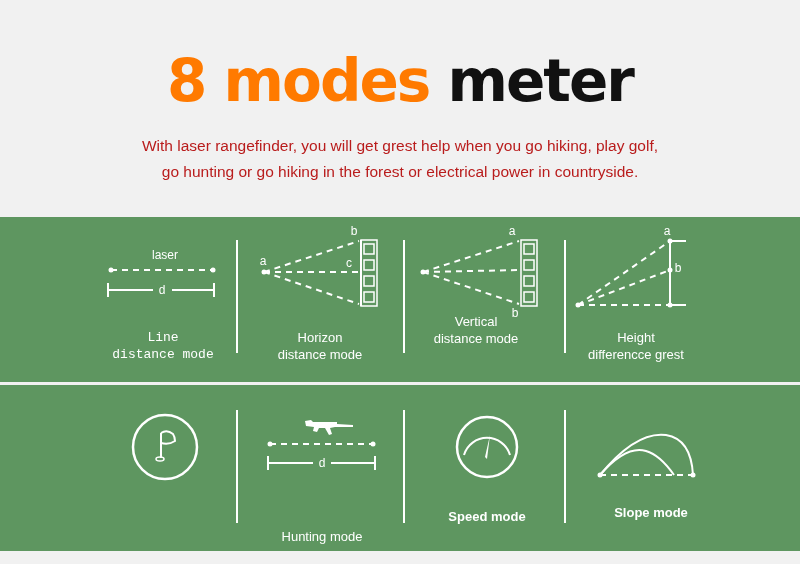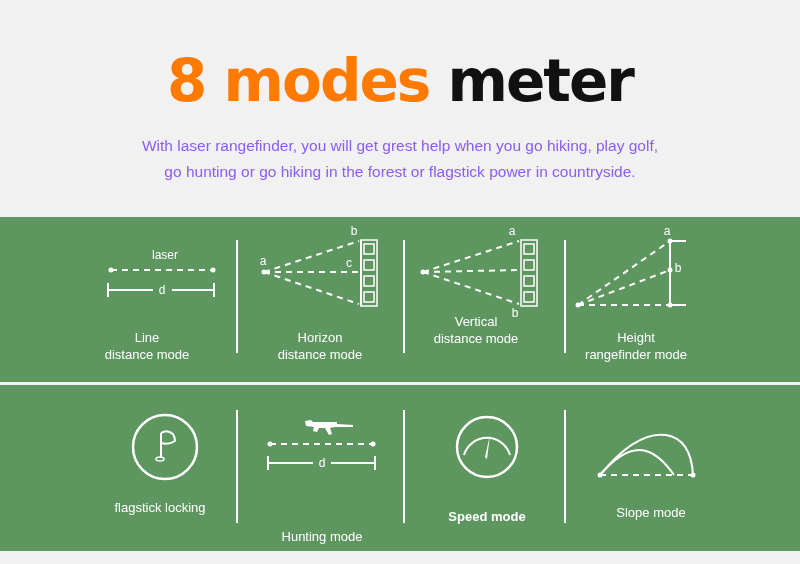--- a/index.html
+++ b/index.html
@@ -12,21 +12,21 @@
     .title {
       position: absolute; left: 0; top: 52px; width: 800px;
       text-align: center; font-weight: bold; font-size: 58px;
       letter-spacing: -2px; line-height: 1;
       font-family: "DejaVu Sans", sans-serif;
     }
     .title .t-orange { color: #ff7a00; }
     .title .t-black { color: #111111; }
     .subtitle {
       position: absolute; left: 0; width: 800px; text-align: center;
-      color: #8b5cf6; font-size: 15.5px; line-height: 1;
+      color: #b91c1c; font-size: 15.5px; line-height: 1;
       font-family: "Liberation Sans", sans-serif;
     }
     .sub1 { top: 138px; }
     .sub2 { top: 164px; }
 
     .panel {
       position: absolute; left: 0; width: 800px; background: #5e9660;
     }
     .panel-top { top: 217px; height: 165px; }
     .panel-bottom { top: 385px; height: 166px; }
@@ -46,40 +46,40 @@
   </style>
 </head>
 <body>
 
 <div class="title">
   <span class="t-orange">8</span>
   <span class="t-orange">modes</span>
   <span class="t-black">meter</span>
 </div>
 <div class="subtitle sub1">With laser rangefinder, you will get grest help  when you go hiking, play golf,</div>
-<div class="subtitle sub2">go hunting or go hiking in the forest or flagstick power in countryside.</div>
+<div class="subtitle sub2">go hunting or go hiking in the forest or electrical power in countryside.</div>
 
 <div class="panel panel-top">
   <div class="vdiv" style="left:236px; top:23px; height:113px;"></div>
   <div class="vdiv" style="left:403px; top:23px; height:113px;"></div>
   <div class="vdiv" style="left:564px; top:23px; height:113px;"></div>
 
   <div class="cell">
     <svg width="120" height="80" style="left:100px; top:25px;">
       <text class="svgtext" x="65" y="17" text-anchor="middle" font-size="13">laser</text>
       <circle cx="11" cy="28" r="2.5" fill="#fff"></circle>
       <circle cx="113" cy="28" r="2.5" fill="#fff"></circle>
       <line x1="11" y1="28" x2="113" y2="28" stroke="#fff" stroke-width="2" stroke-dasharray="6,5"></line>
       <line x1="8" y1="41" x2="8" y2="55" stroke="#fff" stroke-width="2"></line>
       <line x1="114" y1="41" x2="114" y2="55" stroke="#fff" stroke-width="2"></line>
       <line x1="8" y1="48" x2="53" y2="48" stroke="#fff" stroke-width="2"></line>
       <line x1="72" y1="48" x2="114" y2="48" stroke="#fff" stroke-width="2"></line>
       <text class="svgtext" x="62" y="52" text-anchor="middle" font-size="12">d</text>
     </svg>
-    <div class="label" style="left:87px; top:112px; width:120px;">
+    <div class="label" style="left:103px; top:112px; width:120px;font-family:Liberation Mono, monospace;">
       <div>Line</div>
       <div>distance mode</div>
     </div>
   </div>
 
   <div class="cell">
     <svg width="140" height="95" style="left:255px; top:3px;">
       <text class="svgtext" x="8" y="45" text-anchor="middle" font-size="12">a</text>
       <text class="svgtext" x="99" y="15" text-anchor="middle" font-size="12">b</text>
       <text class="svgtext" x="94" y="47" text-anchor="middle" font-size="12">c</text>
@@ -130,41 +130,40 @@
       <circle cx="100" cy="85" r="2.5" fill="#fff"></circle>
       <line x1="100" y1="21" x2="100" y2="85" stroke="#fff" stroke-width="2"></line>
       <line x1="100" y1="21" x2="116" y2="21" stroke="#fff" stroke-width="2"></line>
       <line x1="100" y1="85" x2="116" y2="85" stroke="#fff" stroke-width="2"></line>
       <line x1="8" y1="85" x2="100" y2="21" stroke="#fff" stroke-width="2" stroke-dasharray="6,5"></line>
       <line x1="8" y1="85" x2="100" y2="50" stroke="#fff" stroke-width="2" stroke-dasharray="6,5"></line>
       <line x1="8" y1="85" x2="100" y2="85" stroke="#fff" stroke-width="2" stroke-dasharray="6,5"></line>
     </svg>
     <div class="label" style="left:576px; top:112px; width:120px;">
       <div>Height</div>
-      <div>rangefinder mode</div>
+      <div>differencce grest</div>
     </div>
   </div>
 </div>
 
 <div class="sep"></div>
 
 <div class="panel panel-bottom">
   <div class="vdiv" style="left:236px; top:25px; height:113px;"></div>
   <div class="vdiv" style="left:403px; top:25px; height:113px;"></div>
   <div class="vdiv" style="left:564px; top:25px; height:113px;"></div>
 
   <div class="cell">
     <svg width="70" height="70" style="left:131px; top:28px;">
       <circle cx="34" cy="34" r="32" fill="none" stroke="#fff" stroke-width="2.5"></circle>
       <line x1="30" y1="20" x2="30" y2="45" stroke="#fff" stroke-width="2"></line>
       <path d="M30 20 Q36 16 42 21 Q44 24 44 28 Q38 32 30 30" fill="none" stroke="#fff" stroke-width="2"></path>
       <ellipse cx="29" cy="46" rx="4" ry="2" fill="none" stroke="#fff" stroke-width="1.5"></ellipse>
     </svg>
     <div class="label" style="left:100px; top:114px; width:120px;">
-      <div>flagstick locking</div>
     </div>
   </div>
 
   <div class="cell">
     <svg width="120" height="60" style="left:265px; top:30px;">
       <path d="M40 6 L46 5 L48 7 L72 7 L72 9 L88 10 L88 12 L70 12 L65 13 L67 19 L64 20 L60 13 L54 13 L52 17 L48 16 L49 12 L41 11 Z" fill="#fff"></path>
       <circle cx="5" cy="29" r="2.5" fill="#fff"></circle>
       <circle cx="108" cy="29" r="2.5" fill="#fff"></circle>
       <line x1="5" y1="29" x2="108" y2="29" stroke="#fff" stroke-width="2" stroke-dasharray="6,5"></line>
       <line x1="3" y1="41" x2="3" y2="55" stroke="#fff" stroke-width="2"></line>
@@ -190,17 +189,17 @@
   </div>
 
   <div class="cell">
     <svg width="110" height="50" style="left:596px; top:40px;">
       <path d="M4 50 Q40 6 70 10 Q95 14 97 50" fill="none" stroke="#fff" stroke-width="2"></path>
       <path d="M4 50 Q30 20 50 26 Q64 30 78 50" fill="none" stroke="#fff" stroke-width="2"></path>
       <circle cx="4" cy="50" r="2.5" fill="#fff"></circle>
       <circle cx="97" cy="50" r="2.5" fill="#fff"></circle>
       <line x1="4" y1="50" x2="97" y2="50" stroke="#fff" stroke-width="2" stroke-dasharray="6,5"></line>
     </svg>
-    <div class="label" style="left:591px; top:119px; width:120px;">
+    <div class="label" style="left:591px; top:119px; width:120px;font-weight:bold;">
       <div>Slope mode</div>
     </div>
   </div>
 </div>
 
 </body></html>

